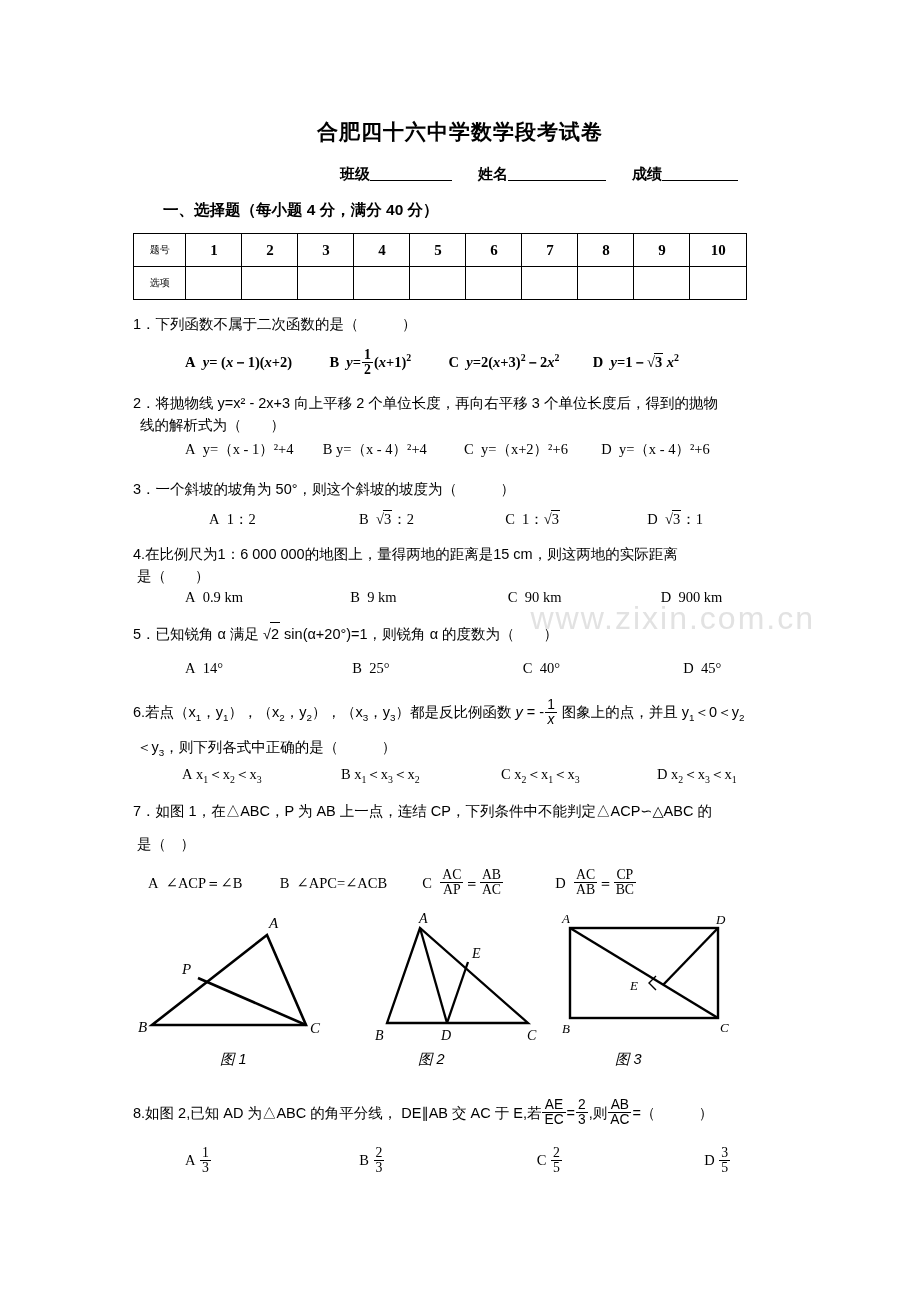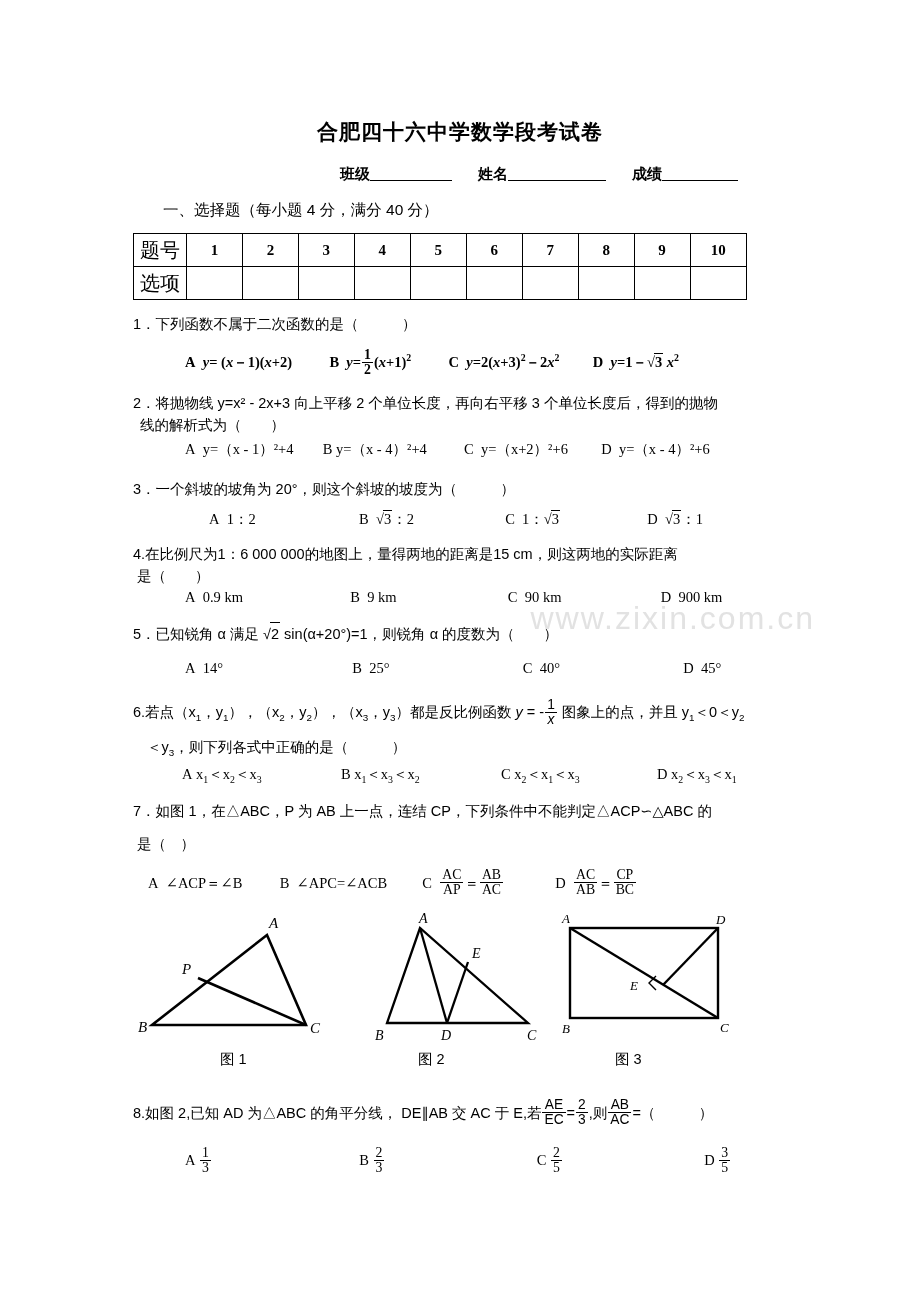--- a/index.html
+++ b/index.html
@@ -62,21 +62,21 @@
   .ul-班级 { width: 82px; }
   .ul-姓名 { width: 98px; }
   .ul-成绩 { width: 76px; }
   .gap { display:inline-block; width: 26px; }
 
   
   .section-head {
     position: absolute;
     left: 163px; top: 200px;
     font-family: "Liberation Sans", sans-serif;
-    font-weight: normal;
+    font-weight: bold;
     font-size: 15.5px;
   }
 
   
   table.answer-table {
     position: absolute;
     left: 133px; top: 233px;
     border-collapse: collapse;
     width: 614px;
     font-family: "Liberation Serif", serif;
@@ -86,21 +86,21 @@
     height: 30px;
     text-align: center;
     vertical-align: middle;
     font-size: 15px;
     font-weight: bold;
   }
   table.answer-table td.hdr-label {
     width: 52px;
     font-family: Liberation Serif, serif;
     font-weight: normal;
-    font-size: 20px;
+    font-size: 10px;
   }
   table.answer-table td.numcell { width: 56px; }
 
   
   .q { position: absolute; font-size: 14.5px; line-height: 1.55; }
   .q .stem { font-family: "Liberation Sans", sans-serif; font-size: 14.5px; }
   sup, sub { font-size: 0.68em; }
 
   .opts { position: absolute; font-size: 14.5px; white-space: nowrap; }
   .opt { display: inline-block; }
@@ -119,21 +119,21 @@
   .frac .den { display:block; border-top: 1.1px solid #000; padding: 0 2px; }
   .frac.tight { vertical-align: -0.5em; }
 
   
   .rad { display: inline-block; white-space: nowrap; }
   .rad .sym { display:inline-block; }
   .rad .bar { display:inline-block; border-top:1.1px solid #000; padding: 0 1px; margin-left:-1px;}
 
   
   .figs { position: absolute; left: 0; top: 905px; width: 920px; height: 180px; }
-  .fig-captions { position: absolute; top: 1050px; left: 0; width: 832px; height: 26px; }
+  .fig-captions { position: absolute; top: 1050px; left: 0; width: 832px; height: 26px; font-style: italic; }
   .fig-caption { position: absolute; font-family: "Liberation Sans", sans-serif; font-size: 14.5px; }
 
   .math-inline { font-family: "Liberation Serif", serif; }
 </style>
 </head>
 <body>
 
 <div class="page">
 
   <div class="watermark">www.zixin.com.cn</div>
@@ -202,21 +202,21 @@
       <span class="opt"><span class="lab">A</span>&nbsp;&nbsp;<span class="math-inline">y=（x - 1）²+4</span></span>
       <span style="display:inline-block;width:22px"></span>
       <span class="opt"><span class="lab">B</span>&nbsp;<span class="math-inline">y=（x - 4）²+4</span></span>
       <span style="display:inline-block;width:30px"></span>
       <span class="opt"><span class="lab">C</span>&nbsp;&nbsp;<span class="math-inline">y=（x+2）²+6</span></span>
       <span style="display:inline-block;width:26px"></span>
       <span class="opt"><span class="lab">D</span>&nbsp;&nbsp;<span class="math-inline">y=（x - 4）²+6</span></span>
     </div>
 
     <div class="q" style="left:133px; top:478px;">
-      <span class="stem"><span>3．</span><span>一个斜坡的坡角为 20°，则这个斜坡的坡度为（　　　）</span></span>
+      <span class="stem"><span>3．</span><span>一个斜坡的坡角为 50°，则这个斜坡的坡度为（　　　）</span></span>
     </div>
     <div class="opts" style="left:185px; top:510px;margin-left:24px;">
       <span class="opt"><span class="lab">A</span>&nbsp;&nbsp;1：2</span>
       <span style="display:inline-block;width:96px"></span>
       <span class="opt"><span class="lab">B</span>&nbsp;&nbsp;<span class="rad"><span class="sym">√</span><span class="bar">3</span></span>：2</span>
       <span style="display:inline-block;width:84px"></span>
       <span class="opt"><span class="lab">C</span>&nbsp;&nbsp;1：<span class="rad"><span class="sym">√</span><span class="bar">3</span></span></span>
       <span style="display:inline-block;width:80px"></span>
       <span class="opt"><span class="lab">D</span>&nbsp;&nbsp;<span class="rad"><span class="sym">√</span><span class="bar">3</span></span>：1</span>
     </div>
@@ -246,21 +246,21 @@
       <span class="opt"><span class="lab">B</span>&nbsp;&nbsp;<span>25°</span></span>
       <span style="display:inline-block;width:126px"></span>
       <span class="opt"><span class="lab">C</span>&nbsp;&nbsp;<span>40°</span></span>
       <span style="display:inline-block;width:116px"></span>
       <span class="opt"><span class="lab">D</span>&nbsp;&nbsp;<span>45°</span></span>
     </div>
 
     <div class="q" style="left:133px; top:698px; width:670px;">
       <span class="stem"><span>6.</span>若点（x<sub>1</sub>，y<sub>1</sub>），（x<sub>2</sub>，y<sub>2</sub>），（x<sub>3</sub>，y<sub>3</sub>）都是反比例函数 <i>y</i> = -<span class="frac"><span class="num">1</span><span class="den"><i>x</i></span></span> 图象上的点，并且 y<sub>1</sub>＜0＜y<sub>2</sub></span>
     </div>
-    <div class="q" style="left:147px; top:736px;text-align:center;">
+    <div class="q" style="left:137px; top:736px;text-align:center;">
       <span class="stem">＜y<sub>3</sub>，则下列各式中正确的是（　　　）</span>
     </div>
     <div class="opts" style="left:182px; top:765px;">
       <span class="opt"><span class="lab">A</span>&nbsp;x<sub>1</sub>＜x<sub>2</sub>＜x<sub>3</sub></span>
       <span style="display:inline-block;width:72px"></span>
       <span class="opt"><span class="lab">B</span>&nbsp;x<sub>1</sub>＜x<sub>3</sub>＜x<sub>2</sub></span>
       <span style="display:inline-block;width:74px"></span>
       <span class="opt"><span class="lab">C</span>&nbsp;x<sub>2</sub>＜x<sub>1</sub>＜x<sub>3</sub></span>
       <span style="display:inline-block;width:70px"></span>
       <span class="opt"><span class="lab">D</span>&nbsp;x<sub>2</sub>＜x<sub>3</sub>＜x<sub>1</sub></span>

